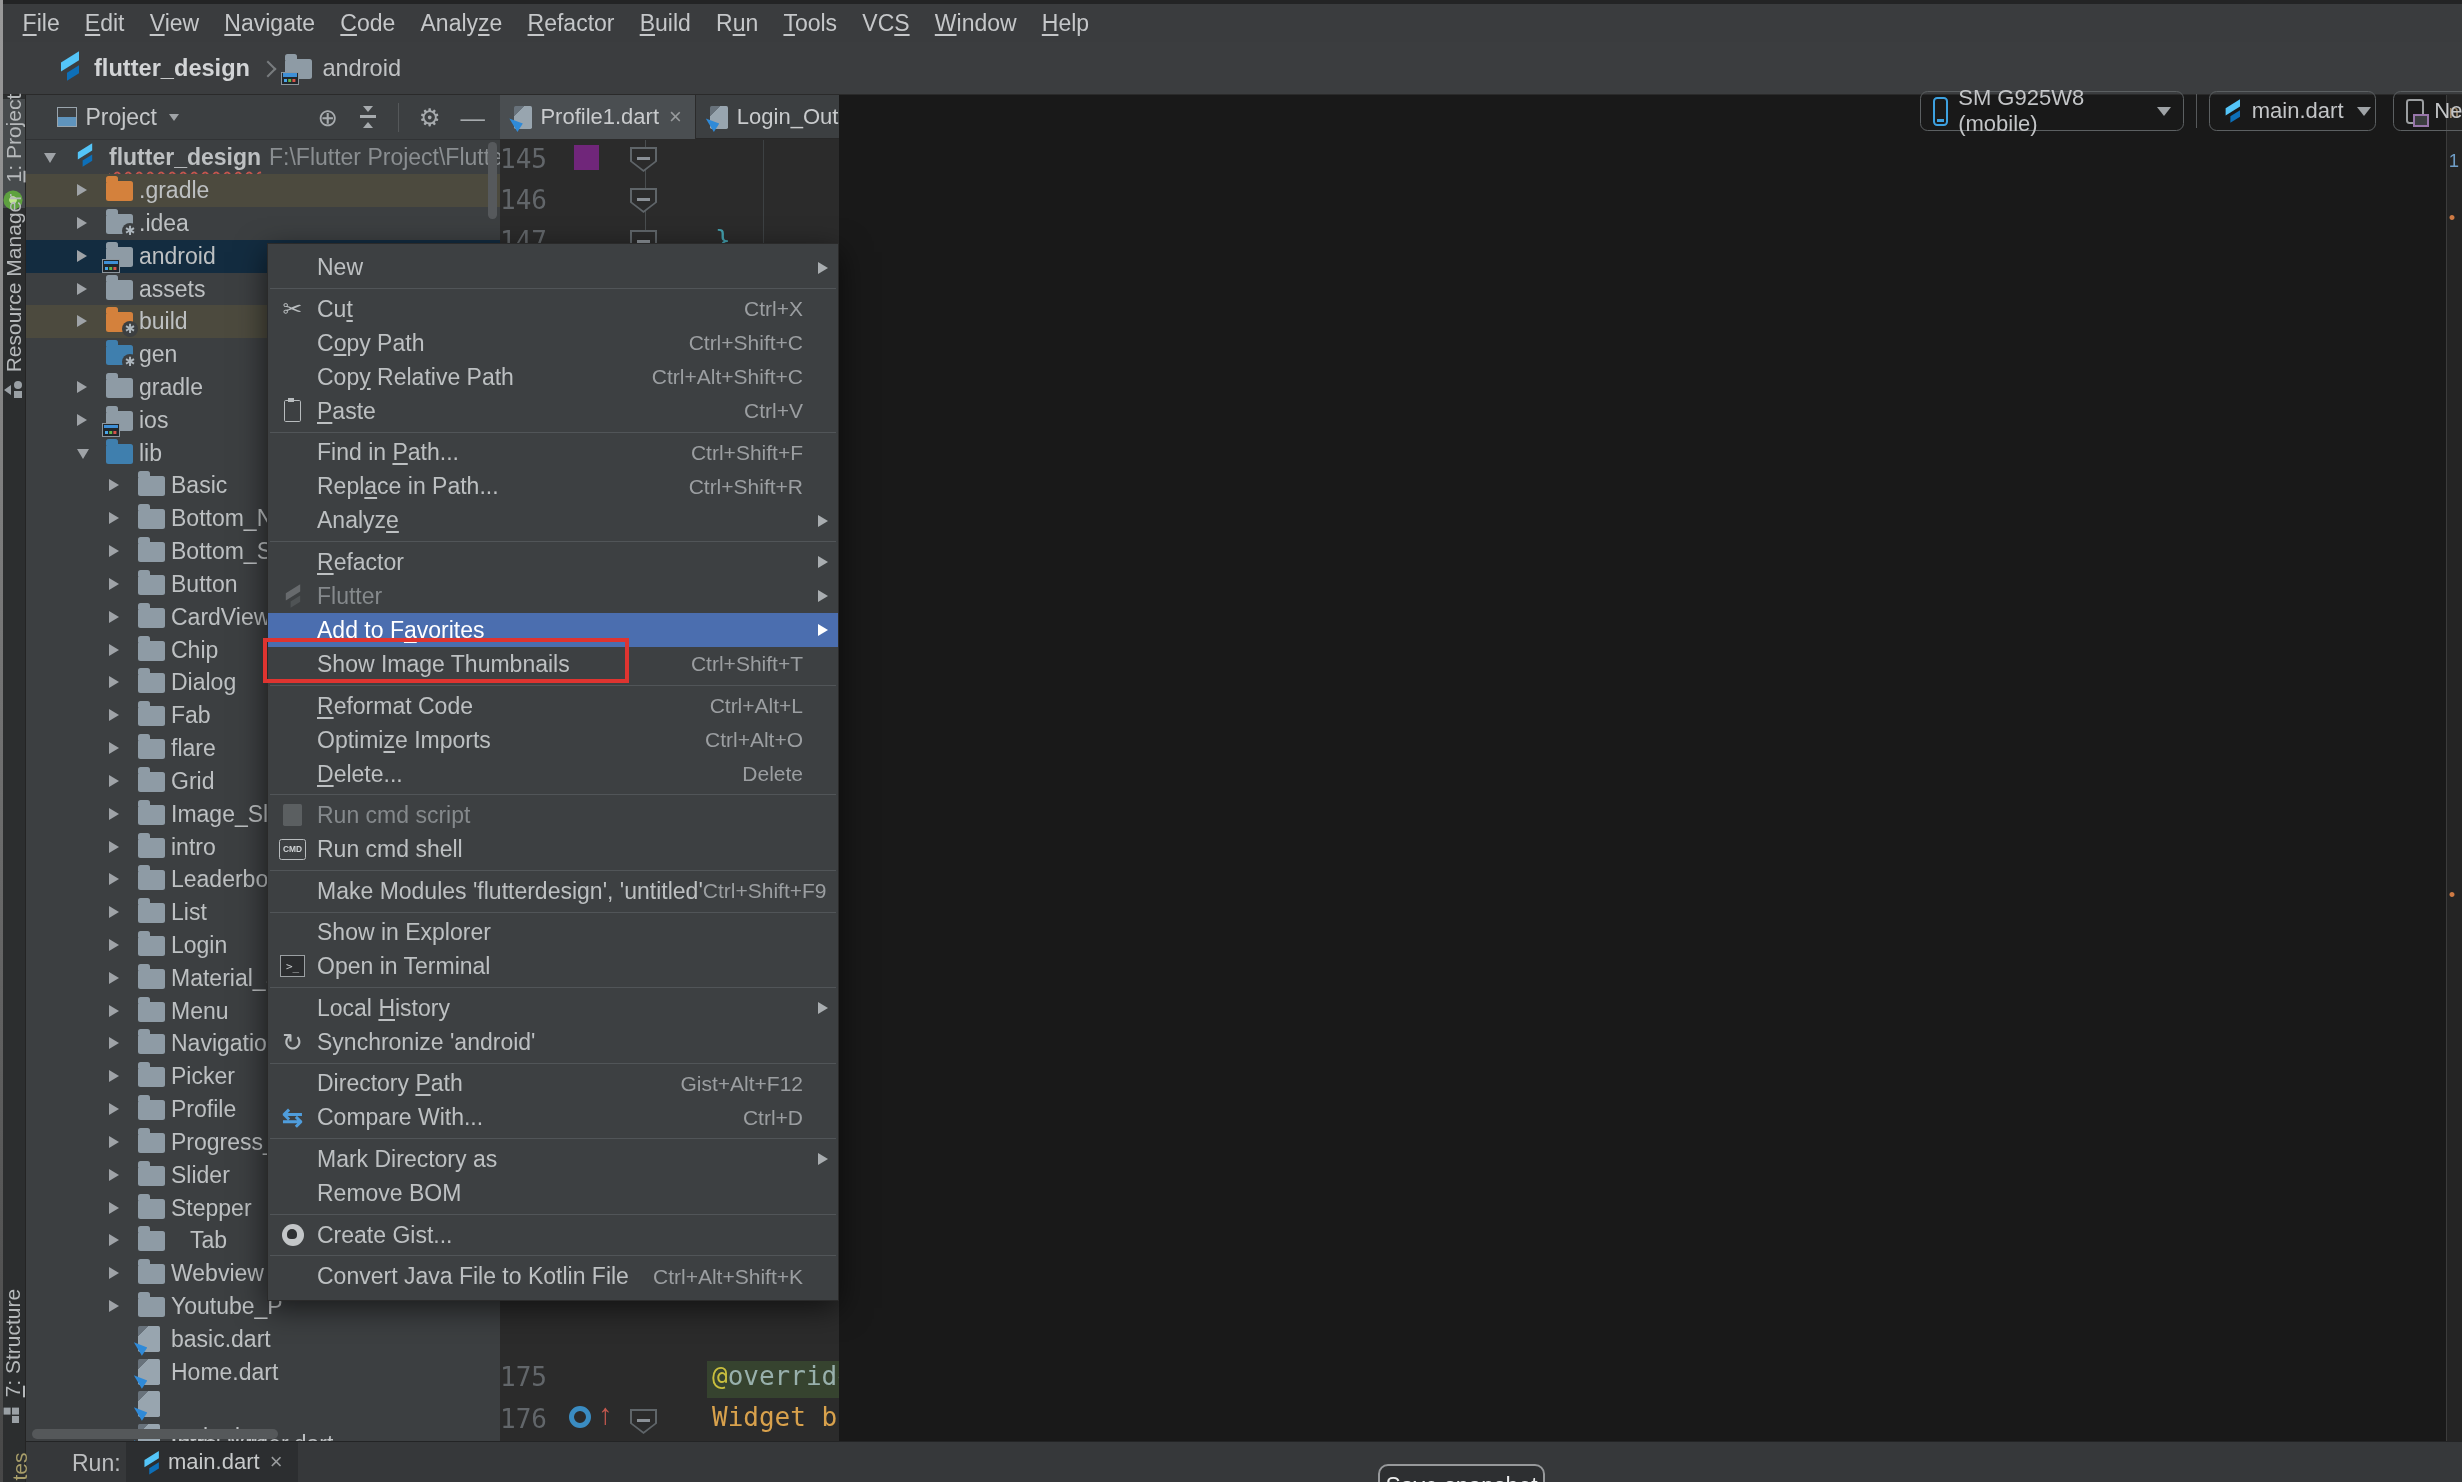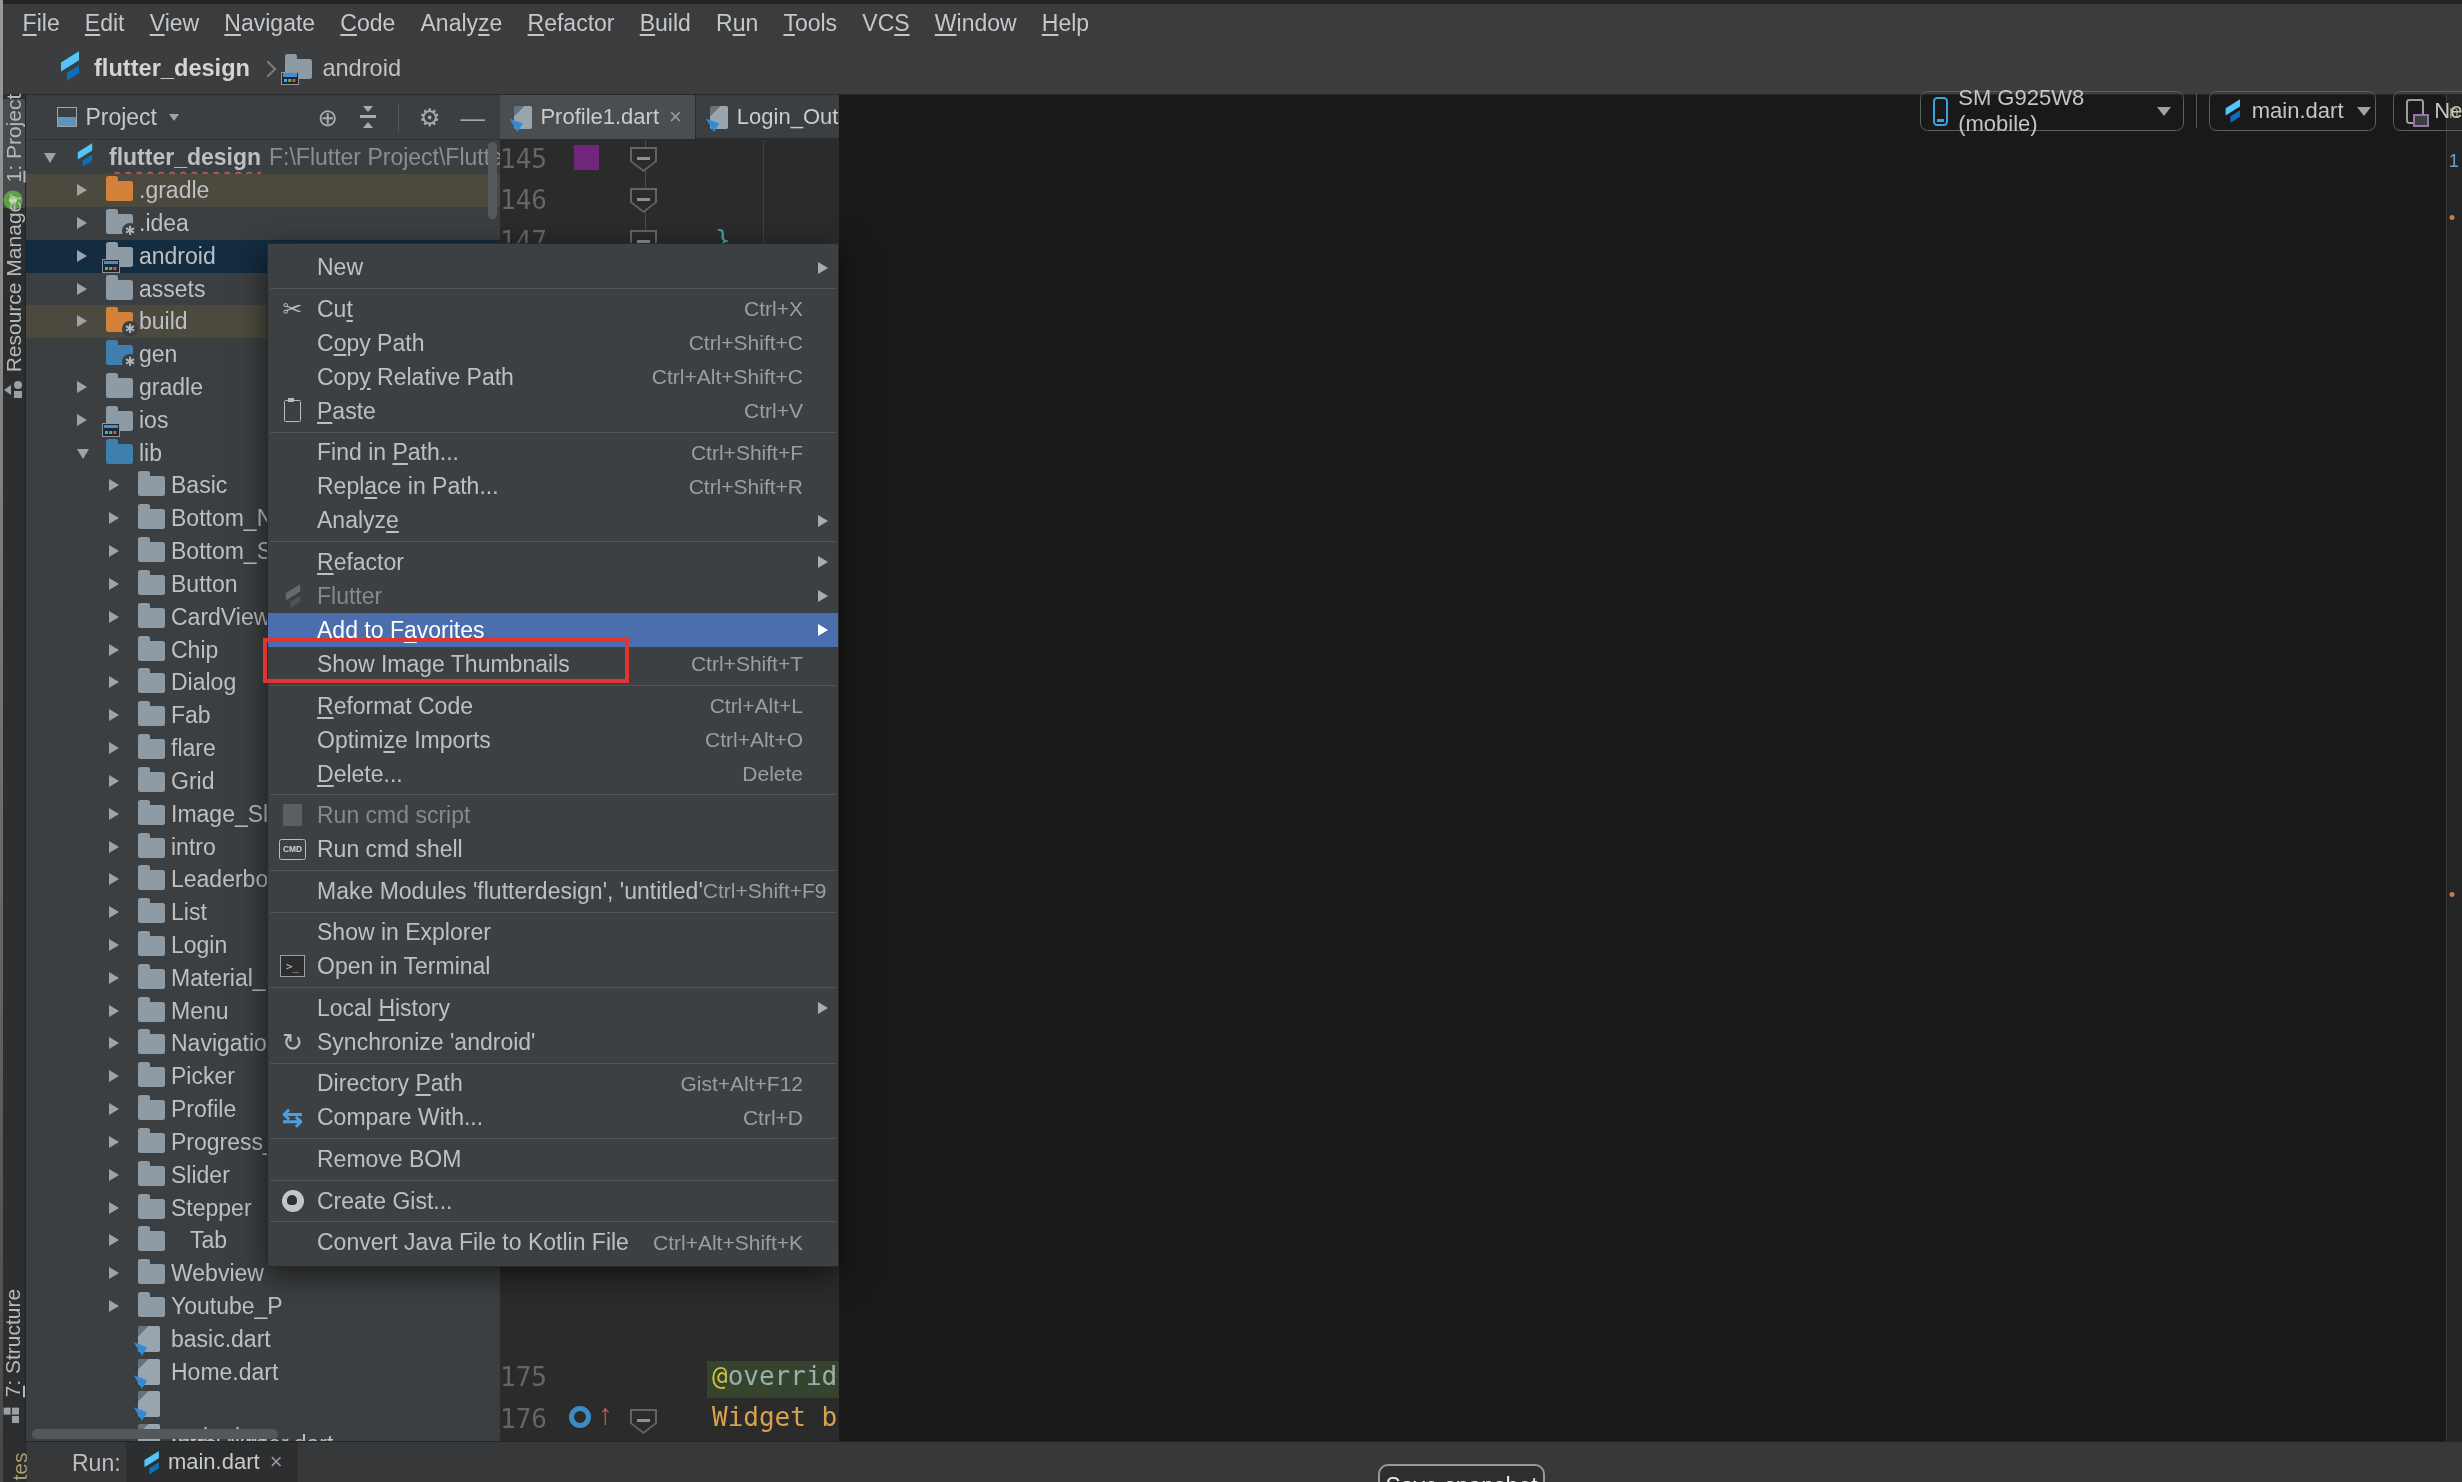--- a/index.html
+++ b/index.html
@@ -634,20 +634,24 @@
       </div>
       <div class="cm-item">
         <span class="cm-ico">
           <span class="i-comp">⇆</span>
         </span>
         <span class="cm-label">Compare With...</span>
         <span class="cm-short">Ctrl+D</span>
       </div>
       <div class="cm-sep"></div>
       <div class="cm-item">
+        <span class="cm-label">Mark Directory as</span>
+        <span class="cm-sub"></span>
+      </div>
+      <div class="cm-item">
         <span class="cm-label">Remove BOM</span>
       </div>
       <div class="cm-sep"></div>
       <div class="cm-item">
         <span class="cm-ico">
           <span class="i-git"></span>
         </span>
         <span class="cm-label">Create Gist...</span>
       </div>
       <div class="cm-sep"></div>

